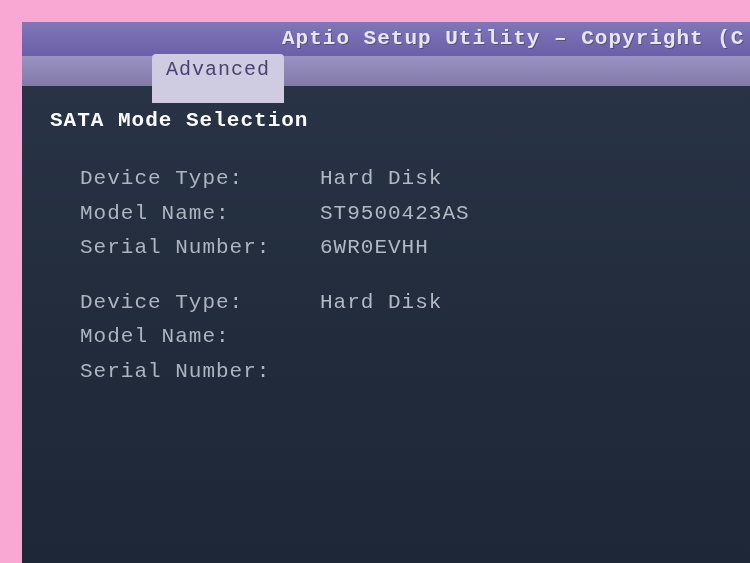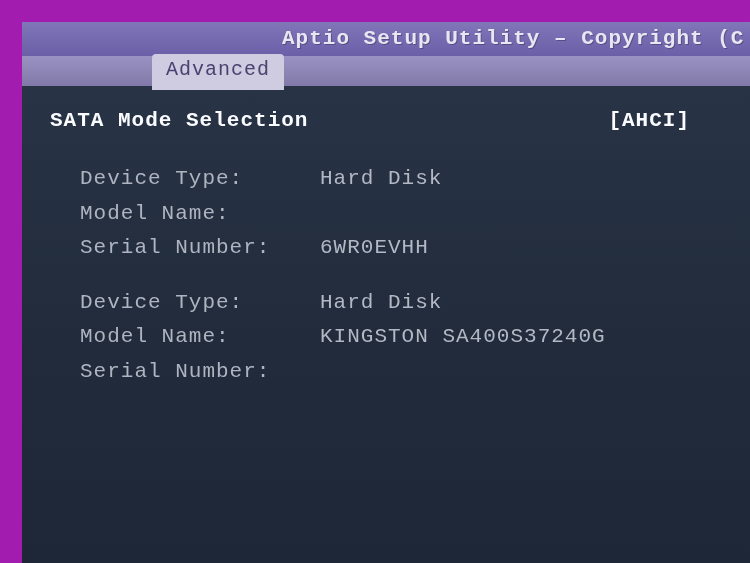--- a/index.html
+++ b/index.html
@@ -5,21 +5,21 @@
   * { margin: 0; padding: 0; box-sizing: border-box; }
   html, body { width: 750px; height: 563px; overflow: hidden; }
   body {
     font-family: "Courier New", monospace;
     background: #000;
     letter-spacing: 1px;
   }
   .bezel {
     width: 750px;
     height: 563px;
-    background: #a21caf;
+    background: #f9a8d4;
     padding: 22px 0 0 22px;
   }
   .screen {
     width: 728px;
     height: 541px;
     background: #1e2a3a;
     background: linear-gradient(180deg, #2a3548 0%, #212b3b 60%, #1d2737 100%);
     position: relative;
     overflow: hidden;
   }
@@ -38,21 +38,21 @@
   .tabbar {
     height: 30px;
     background: #8a82b0;
     background: linear-gradient(180deg, #9a92c2 0%, #817aa8 100%);
     position: relative;
   }
   .tab {
     position: absolute;
     left: 130px;
     top: -2px;
-    height: 36px;
+    height: 49px;
     padding: 0 14px;
     background: #cfcbe0;
     color: #4a4270;
     font-size: 20px;
     line-height: 32px;
     border-top-left-radius: 4px;
     border-top-right-radius: 4px;
     text-align: right;
   }
   .content {
@@ -100,44 +100,43 @@
     </div>
 
     <div class="tabbar">
       <div class="tab">Advanced</div>
     </div>
 
     <div class="content">
 
       <div class="highlight-row">
         <span class="label">SATA Mode Selection</span>
-        <span class="value">[AHCI]</span>
       </div>
 
       <div class="row">
         <span class="field-label">Device Type:</span>
         <span class="field-value">Hard Disk</span>
       </div>
       <div class="row">
         <span class="field-label">Model Name:</span>
+        <span class="field-value">ST9500423AS</span>
       </div>
       <div class="row">
         <span class="field-label">Serial Number:</span>
         <span class="field-value">6WR0EVHH</span>
       </div>
 
       <div class="spacer"></div>
 
       <div class="row">
         <span class="field-label">Device Type:</span>
         <span class="field-value">Hard Disk</span>
       </div>
       <div class="row">
         <span class="field-label">Model Name:</span>
-        <span class="field-value">KINGSTON SA400S37240G</span>
       </div>
       <div class="row">
         <span class="field-label">Serial Number:</span>
       </div>
 
     </div>
   </div>
 </div>
 
 </body></html>

